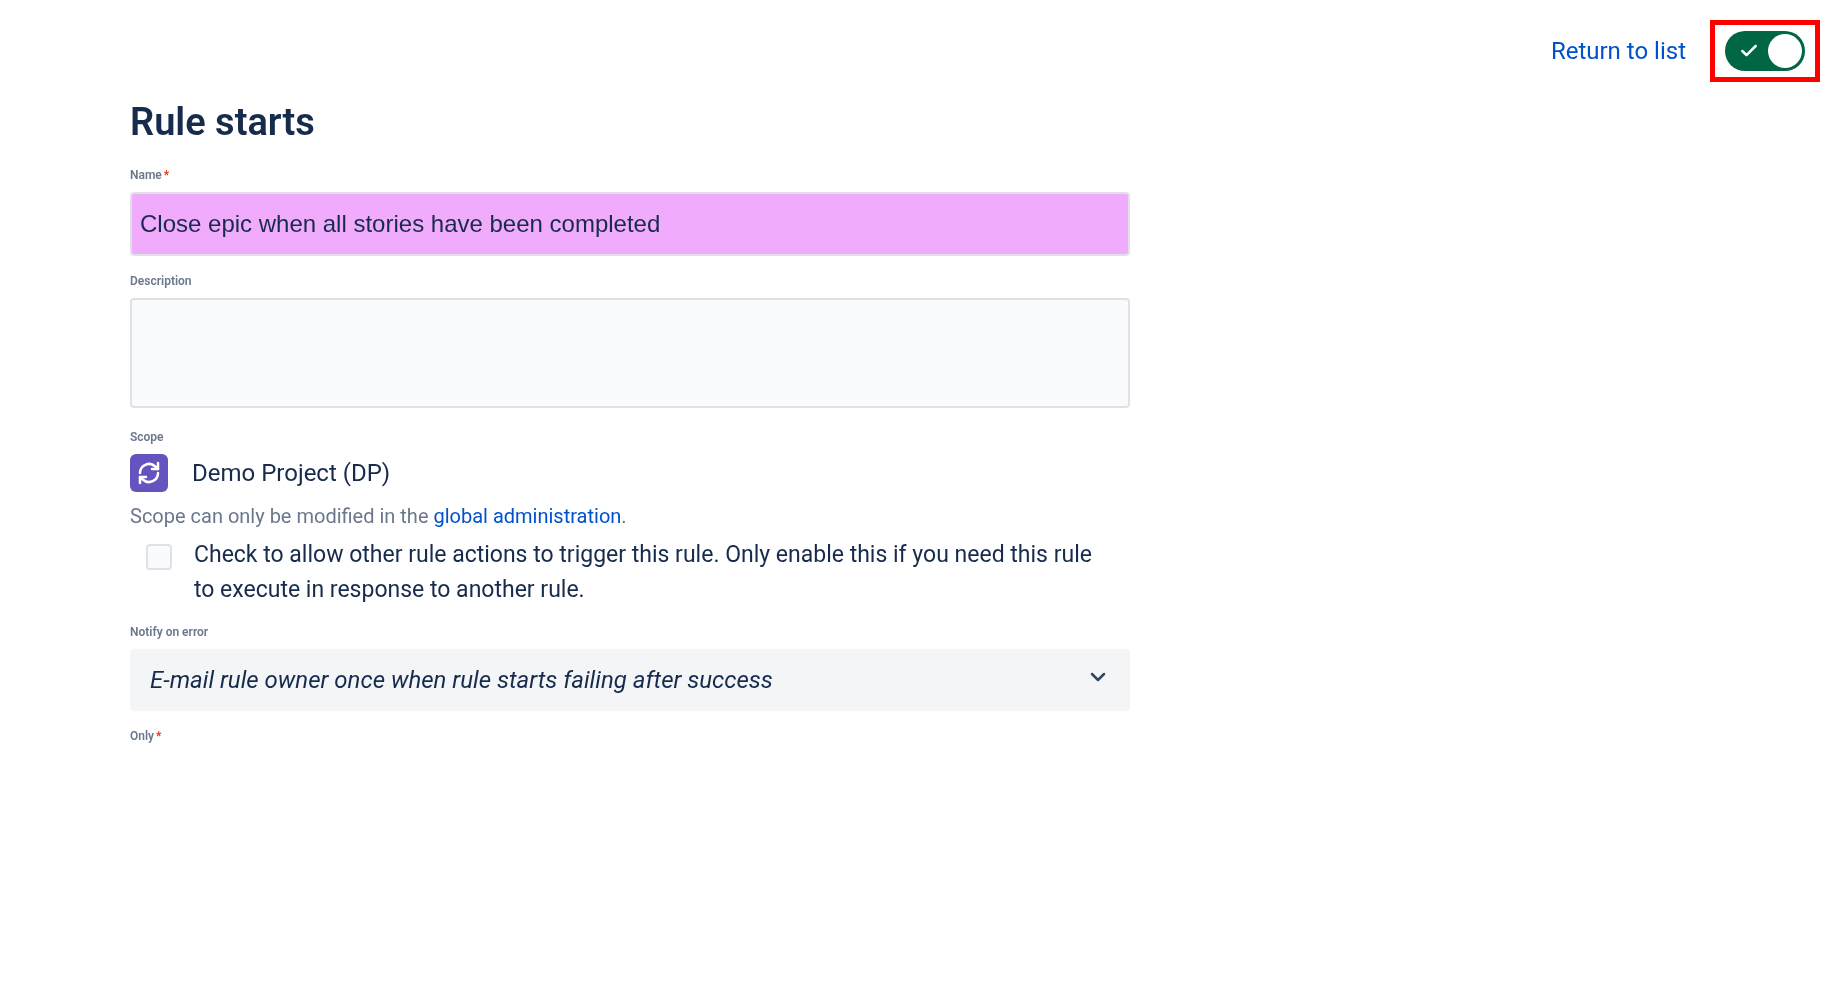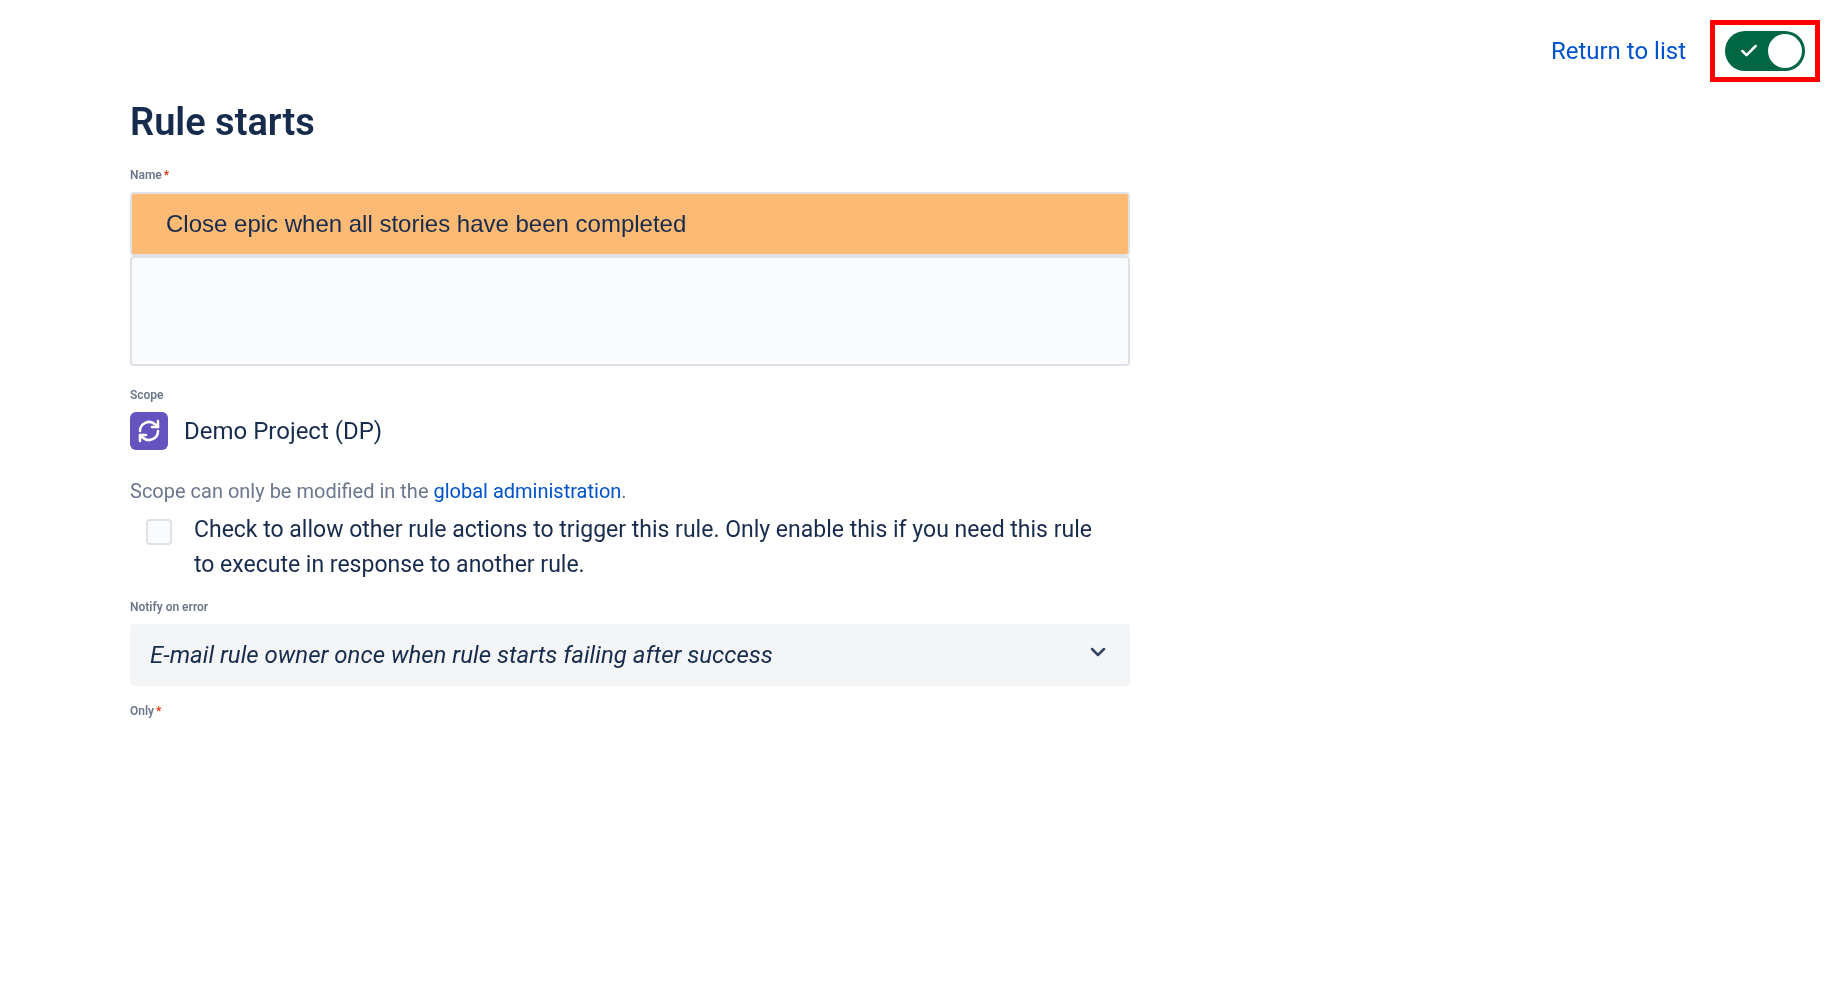--- a/index.html
+++ b/index.html
@@ -80,62 +80,62 @@
       margin-bottom: 10px;
       margin-top: 18px;
     }
     .required-star {
       color: #de350b;
       margin-left: 2px;
     }
     .text-input {
       width: 100%;
       max-width: 1000px;
-      padding: 16px 34px;
-      font-size: 24px;
-      color: #172b4d;
-      background: #fdba74;
+      padding: 16px 8px;
+      font-size: 24px;
+      color: #172b4d;
+      background: #f0abfc;
       border: 2px solid #dfe1e6;
       border-radius: 4px;
     }
     .textarea-input {
       width: 100%;
       max-width: 1000px;
       height: 110px;
       padding: 16px 18px;
       font-size: 24px;
       color: #172b4d;
       background: #fafbfc;
       border: 2px solid #dfe1e6;
       border-radius: 4px;
       resize: none;
     }
     .scope-row {
       display: flex;
       align-items: center;
-      gap: 16px;
+      gap: 24px;
       margin-top: 8px;
     }
     .scope-avatar {
       width: 38px;
       height: 38px;
       background: #6554c0;
       border-radius: 6px;
       display: flex;
       align-items: center;
       justify-content: center;
     }
     .scope-value {
       font-size: 24px;
       color: #172b4d;
     }
     .scope-help {
       font-size: 20px;
       color: #6b778c;
-      margin-top: 29px;
+      margin-top: 12px;
     }
     .scope-help-link {
       color: #0052cc;
       cursor: pointer;
     }
     .checkbox-row {
       display: flex;
       align-items: flex-start;
       gap: 22px;
       margin-top: 10px;
@@ -192,20 +192,21 @@
 </div>
 
 <div class="content">
   <h1 class="page-title">Rule starts</h1>
 
   <div class="field-label">
     <span>Name</span><span class="required-star">*</span>
   </div>
   <input type="text" class="text-input" value="Close epic when all stories have been completed" style="">
 
+  <div class="field-label">Description</div>
   <textarea class="textarea-input" style=""></textarea>
 
   <div class="field-label">Scope</div>
   <div class="scope-row">
     <div class="scope-avatar">
       <svg width="24" height="24" viewBox="0 0 24 24" fill="none" stroke="#ffffff" stroke-width="2.5" stroke-linecap="round" stroke-linejoin="round">
         <path d="M21 2v6h-6"></path>
         <path d="M3 12a9 9 0 0 1 15-6.7L21 8"></path>
         <path d="M3 22v-6h6"></path>
         <path d="M21 12a9 9 0 0 1-15 6.7L3 16"></path>

